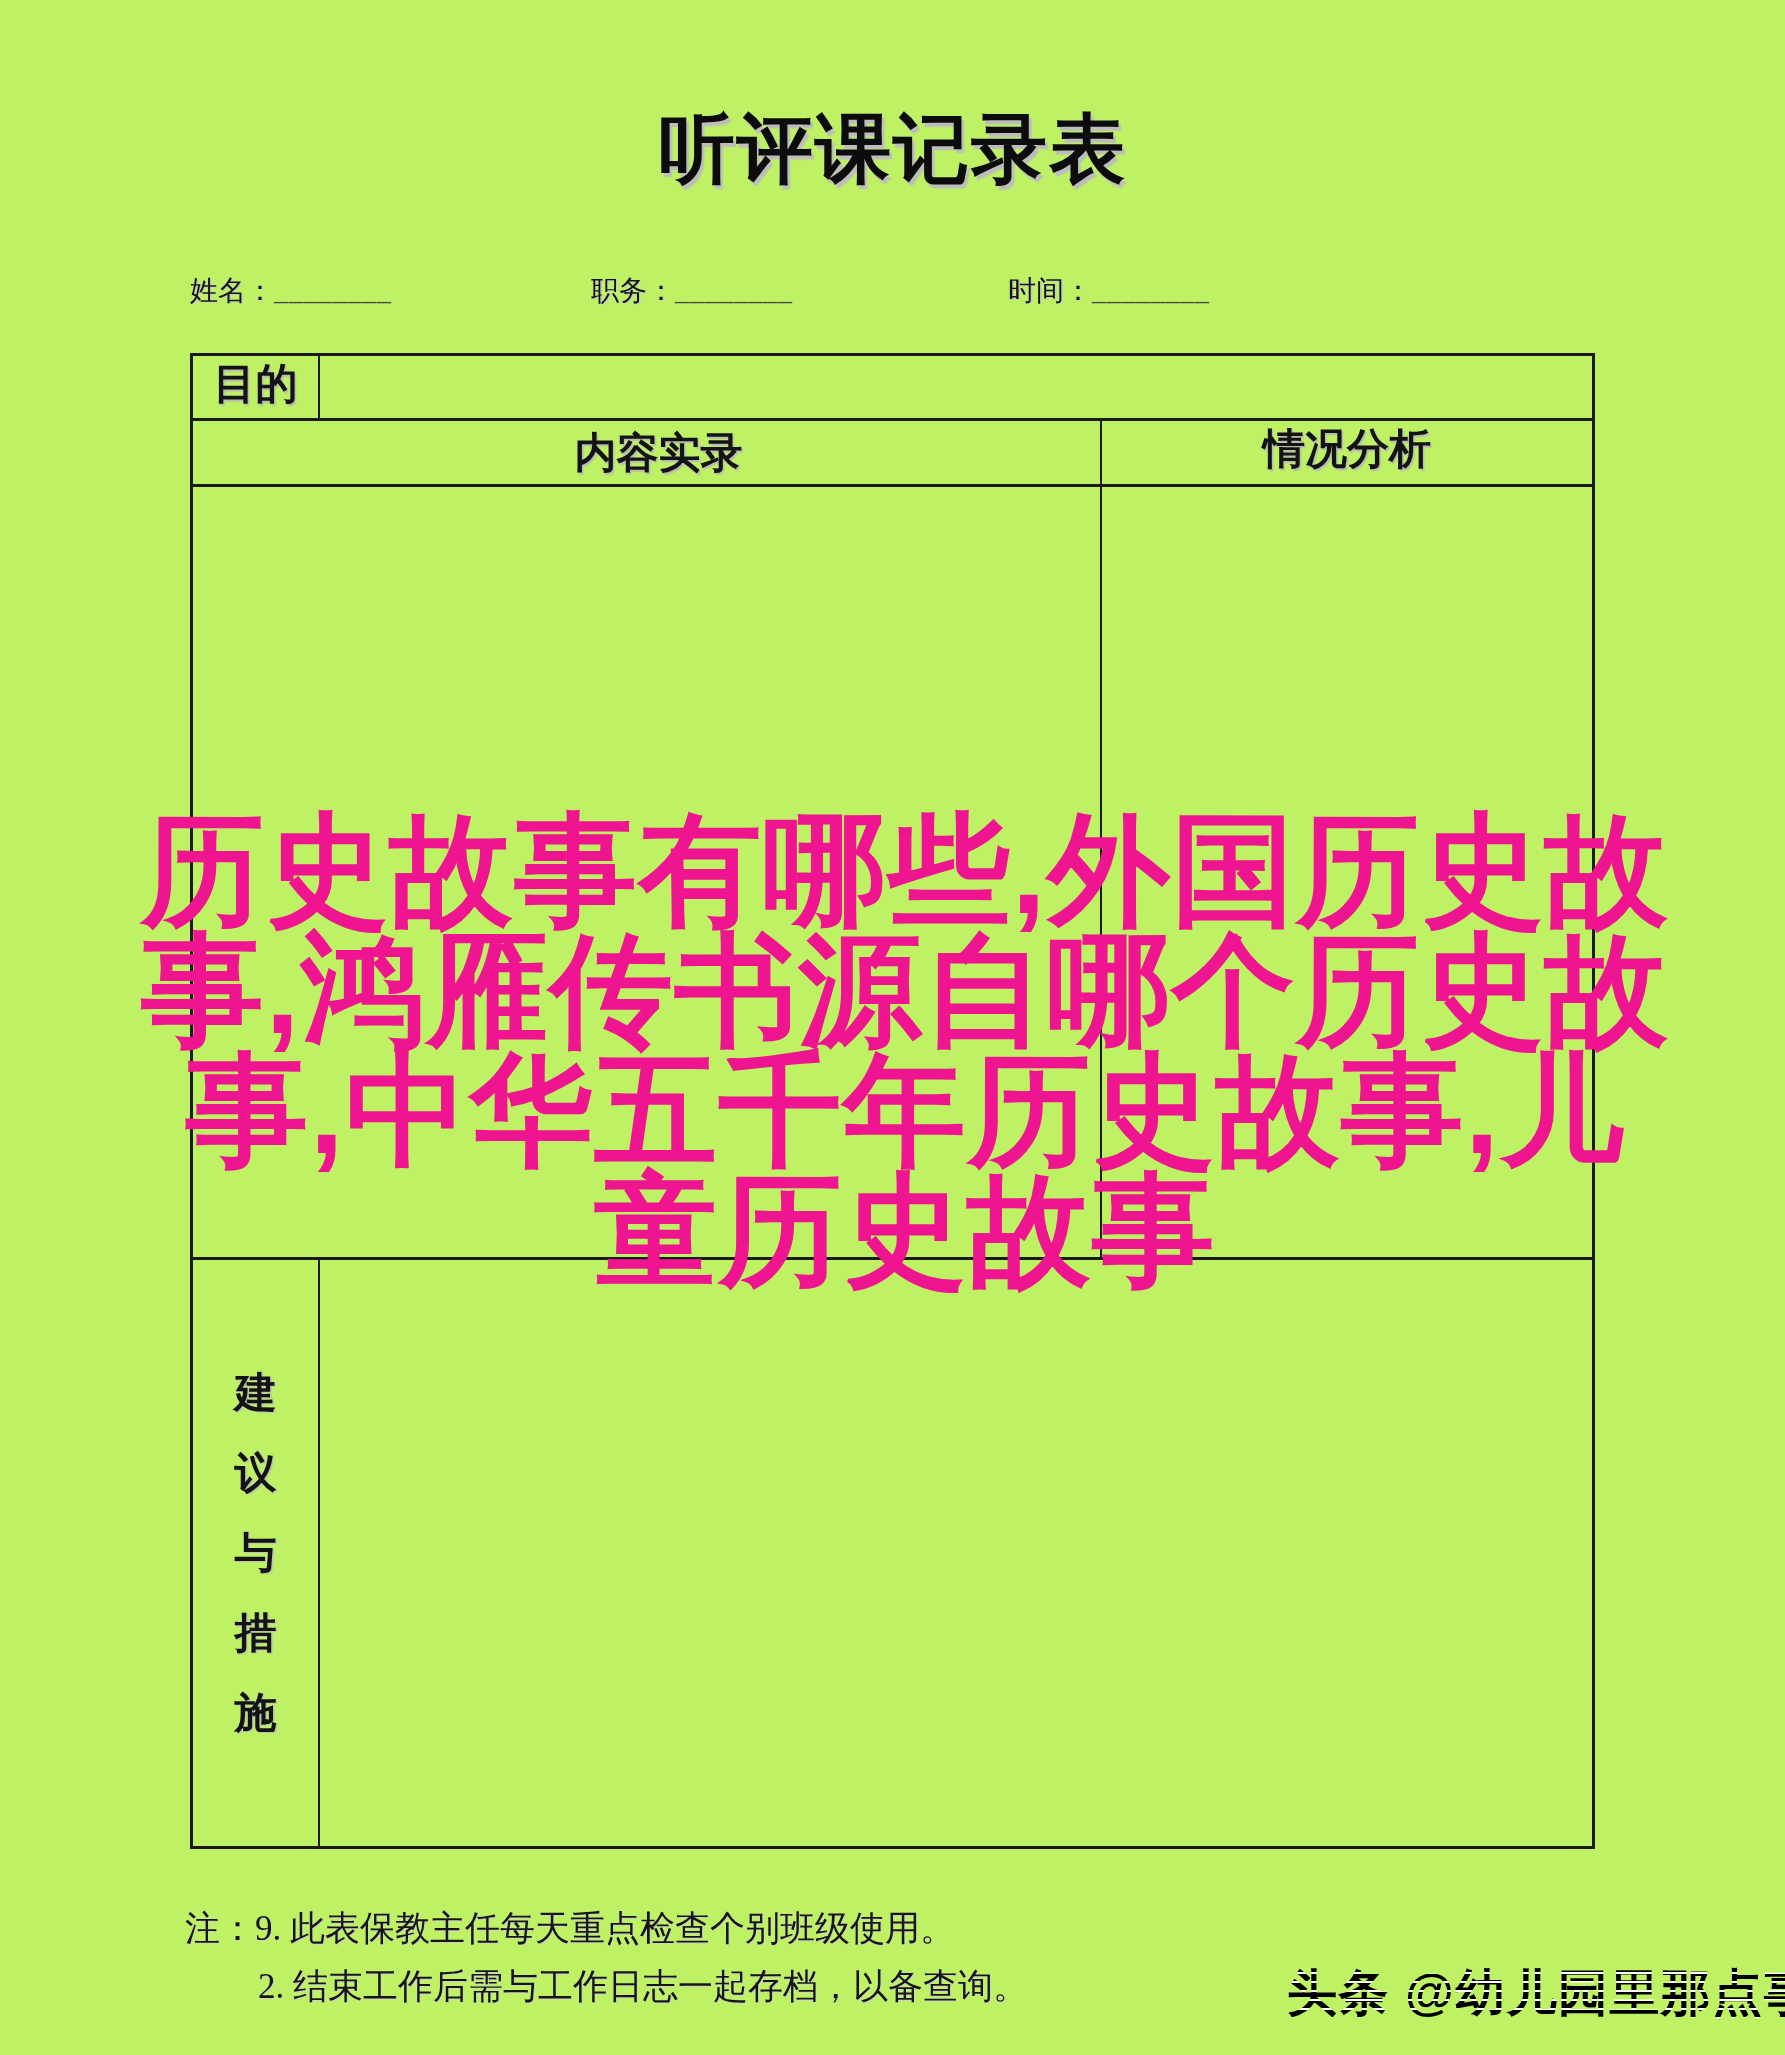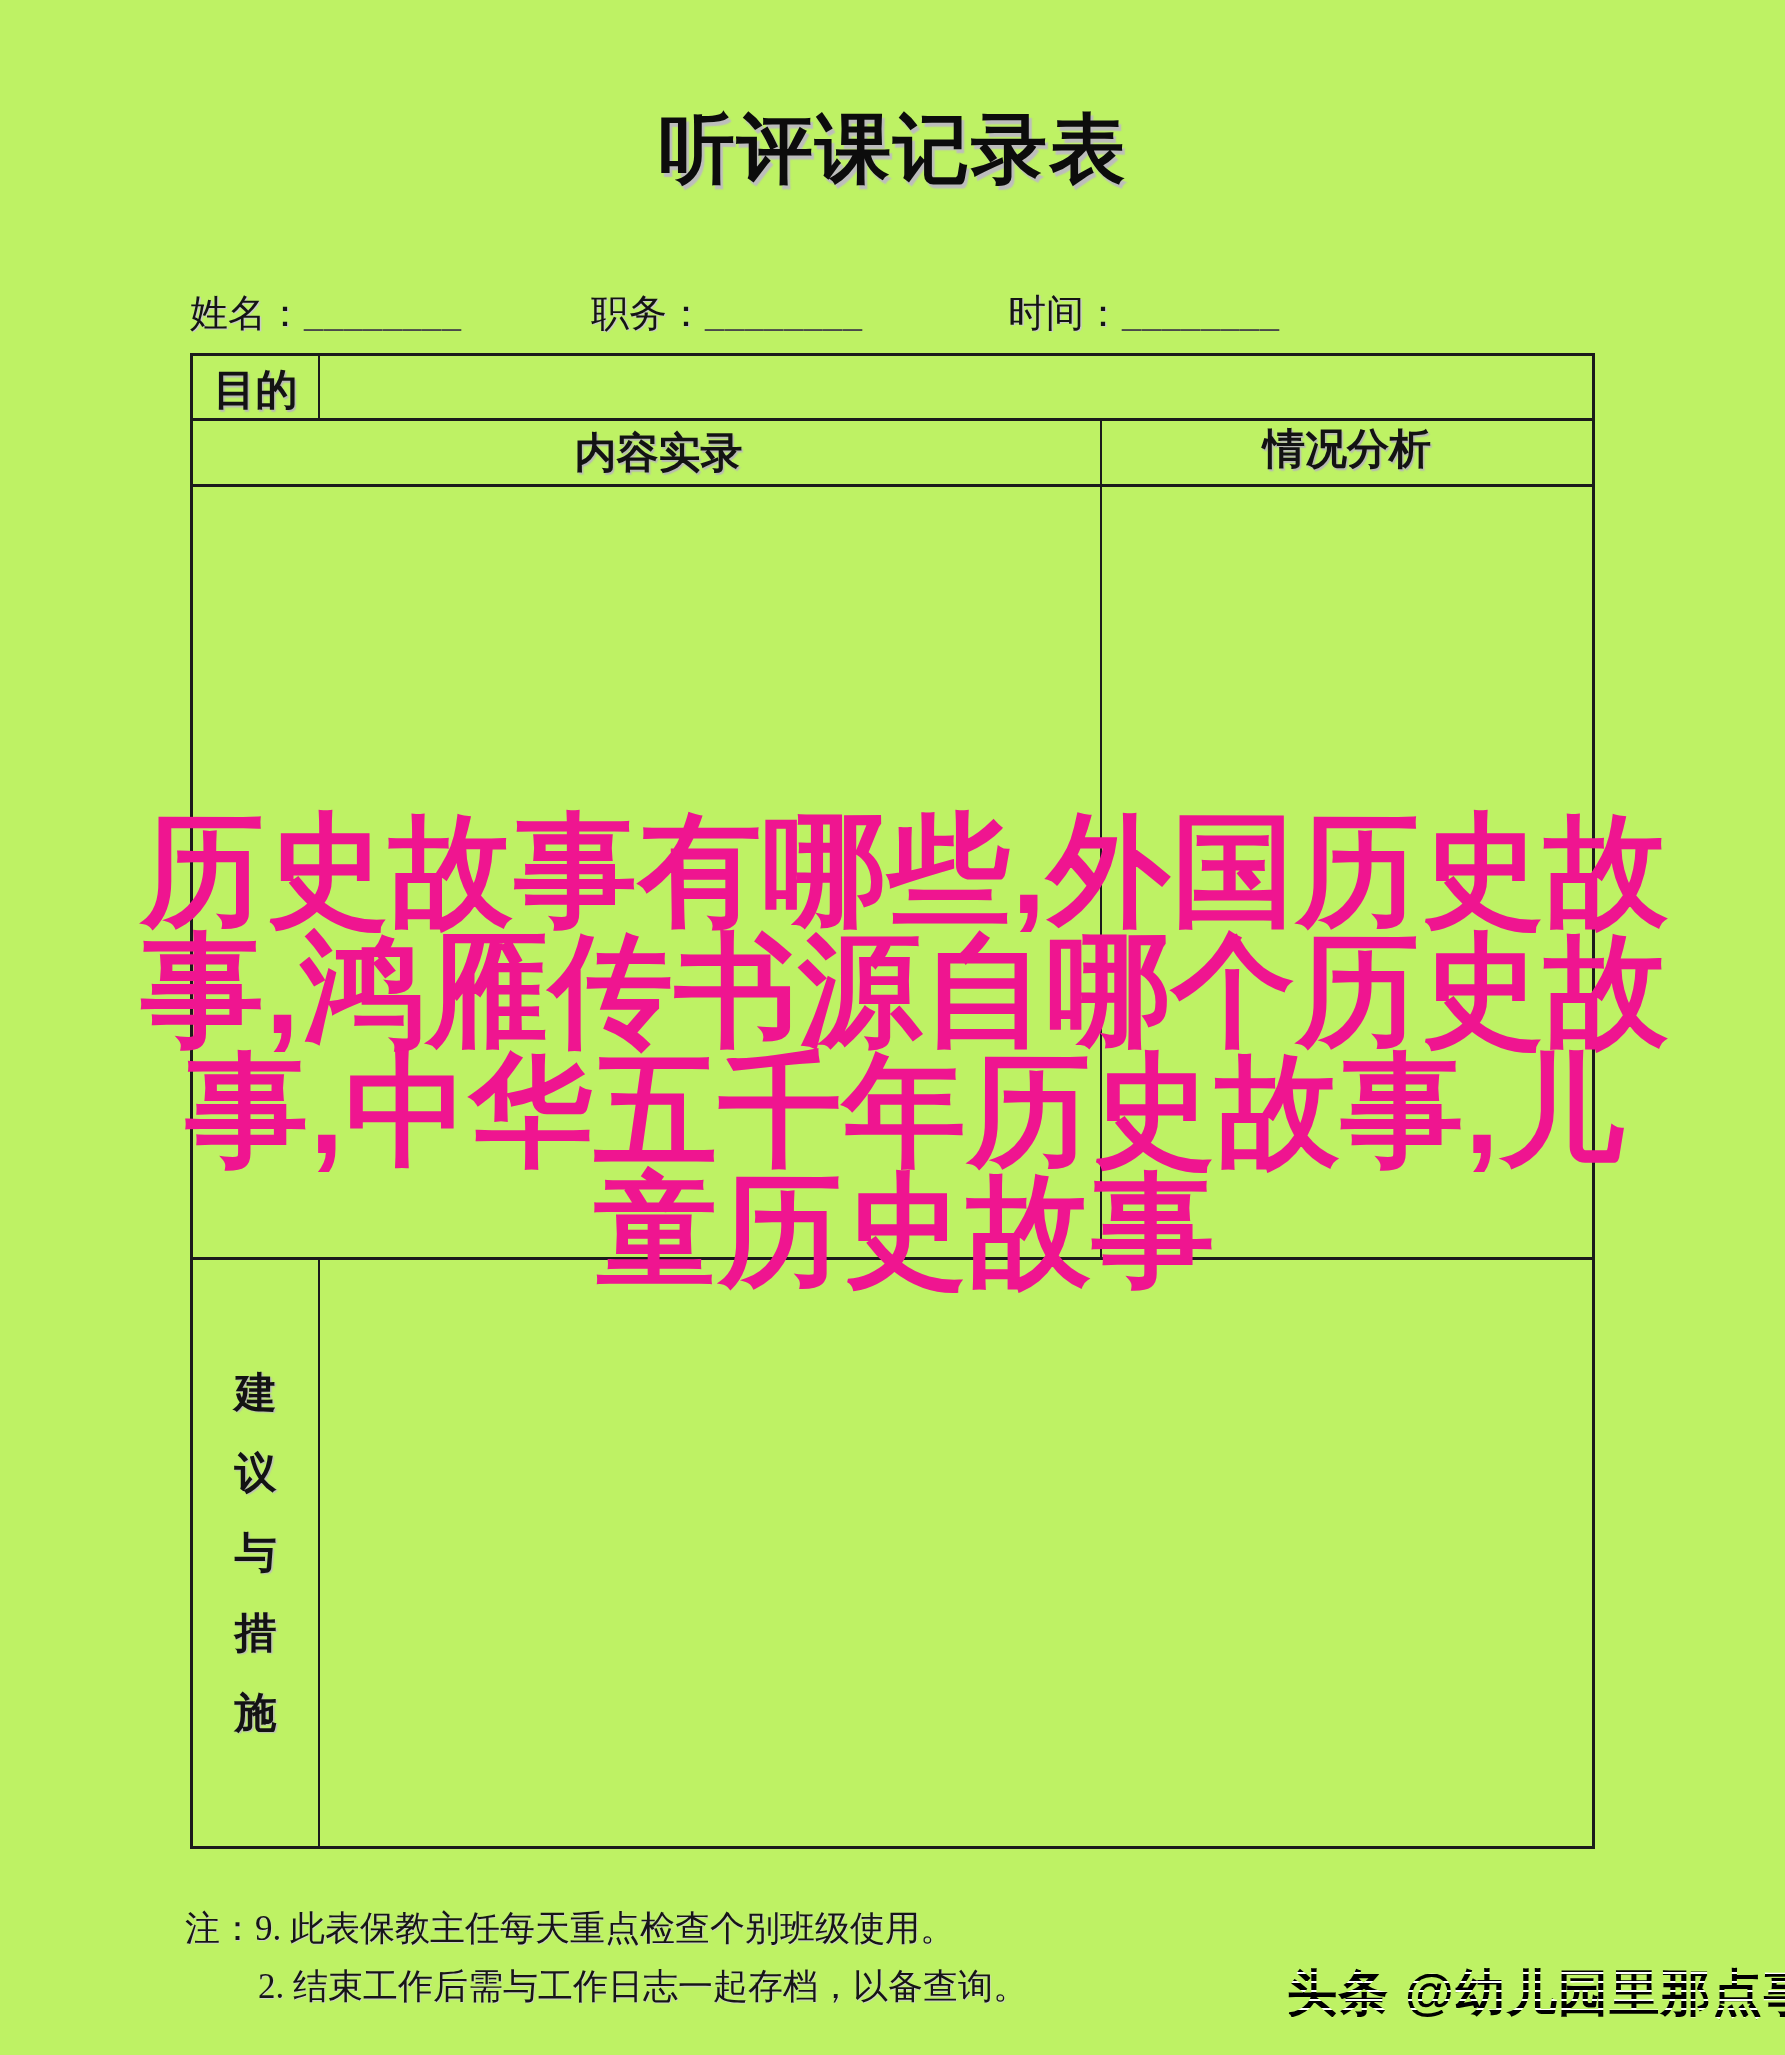--- a/index.html
+++ b/index.html
@@ -14,41 +14,41 @@
   .doc-title {
     position:absolute; left:0; right:0; top:99px;
     text-align:center;
     font-family:"Liberation Sans","DejaVu Sans",sans-serif;
     font-weight:900; font-size:76px; letter-spacing:2.1px;
     color:#0c0c0c;
     text-shadow:2.8px 3.5px 1.4px #bdbdbd;
   }
 
   
-  .field { position:absolute; top:288px; font-size:38px; white-space:nowrap;
+  .field { position:absolute; top:272px; font-size:28px; white-space:nowrap;
            color:#141414; text-shadow:1.4px 1.4px 0.7px #c9c9c9; }
   .field .blank { color:#4a4a4a; letter-spacing:0.7px; text-shadow:none; }
   .field-name { left:190px; }
   .field-duty { left:591px;text-align:right; }
   .field-time { left:1008px; }
 
   
   .form-table {
     position:absolute; left:190px; top:353px; width:1405px; height:1496px;
     border:3.5px solid #1b1b1b; box-sizing:border-box;
     display:flex; flex-direction:column;
   }
   .trow { display:flex; box-sizing:border-box; min-height:0; }
   .trow-purpose { height:65px; border-bottom:3.5px solid #1b1b1b; }
   .trow-headers { height:66px; border-bottom:3.5px solid #1b1b1b; }
   .trow-body    { height:773px; border-bottom:3.5px solid #1b1b1b; }
   .trow-suggest { flex:1; }
   .cell { box-sizing:border-box; min-width:0; }
   .cell-label { width:127px; border-right:2.8px solid #1b1b1b;
-    display:flex; align-items:flex-end; justify-content:center; }
+    display:flex; align-items:flex-start; justify-content:center; }
   .cell-wide { flex:1; }
   .cell-a { width:909px; border-right:2.8px solid #1b1b1b;
     display:flex; align-items:center; justify-content:center;padding-left:24px; }
   .cell-b { flex:1; display:flex; align-items:flex-start; justify-content:center; }
   .tbl-label {
     font-family:"Liberation Sans","DejaVu Sans",sans-serif;
     font-weight:700; font-size:42px; color:#131313;
     text-shadow:1.4px 2.1px 1.4px #b8b8b8;
   }
   .suggest-col { display:flex; flex-direction:column; align-items:center;

